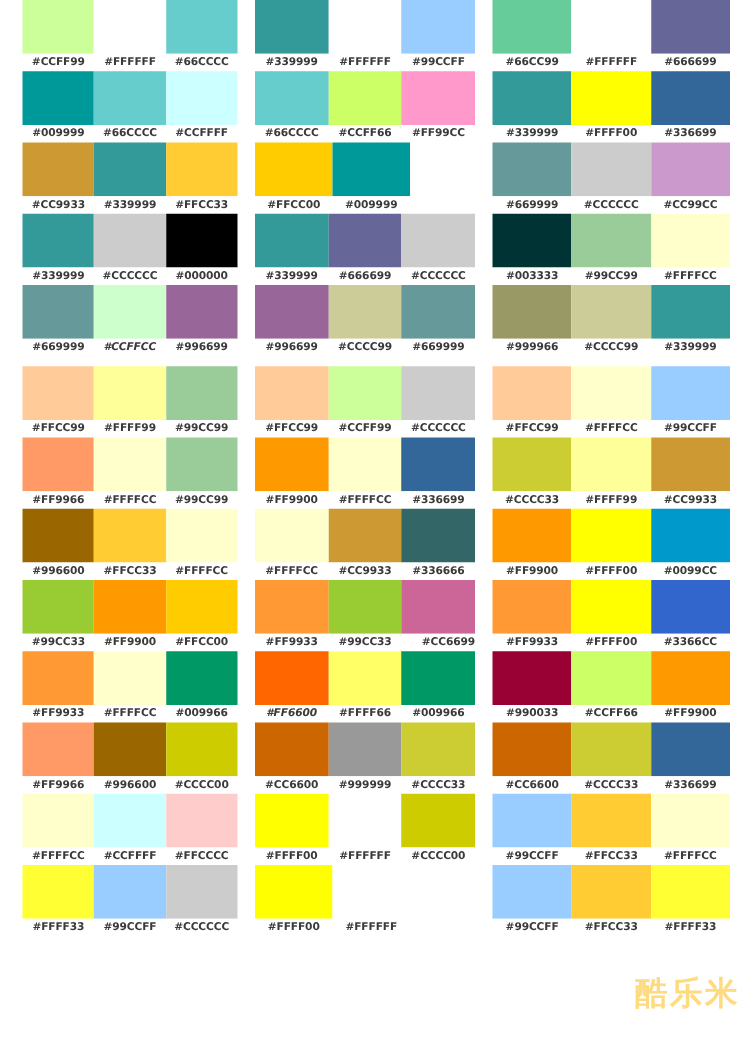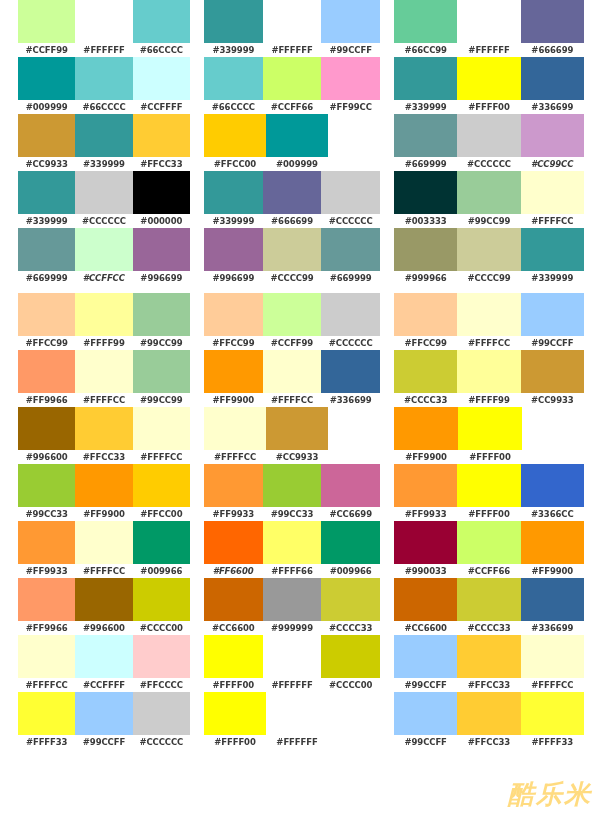--- a/index.html
+++ b/index.html
@@ -65,21 +65,20 @@
     position:absolute;
     right:8px;
     bottom:22px;
     font-size:26px;
     font-weight:bold;
     letter-spacing:2px;
     color:rgba(255,214,110,0.88);
     font-family:"DejaVu Sans", sans-serif;
     pointer-events:none;
     user-select:none;
-    font-style:italic;
   }
 </style>
 </head>
 <body>
 
 <div id="page" style="background: rgb(255, 255, 255);">
   <div id="sections-root">
       <div class="section">
         <div class="group g0">
           <div class="row">
@@ -254,21 +253,21 @@
             <div class="cell">
               <div class="swatch" style="background-color: rgb(102, 153, 153);"></div>
               <div class="label" style="color: rgb(58, 58, 58);">#669999</div>
             </div>
             <div class="cell">
               <div class="swatch" style="background-color: rgb(204, 204, 204);"></div>
               <div class="label" style="color: rgb(58, 58, 58);">#CCCCCC</div>
             </div>
             <div class="cell">
               <div class="swatch" style="background-color: rgb(204, 153, 204);"></div>
-              <div class="label" style="color: rgb(58, 58, 58); font-style: italic;">#CC99CC</div>
+              <div class="label" style="color: rgb(58, 58, 58);">#CC99CC</div>
             </div>
           </div>
           <div class="row">
             <div class="cell">
               <div class="swatch" style="background-color: rgb(0, 51, 51);"></div>
               <div class="label" style="color: rgb(58, 58, 58);">#003333</div>
             </div>
             <div class="cell">
               <div class="swatch" style="background-color: rgb(153, 204, 153);"></div>
               <div class="label" style="color: rgb(58, 58, 58);">#99CC99</div>
@@ -440,33 +439,37 @@
           </div>
           <div class="row">
             <div class="cell">
               <div class="swatch" style="background-color: rgb(255, 255, 204);"></div>
               <div class="label" style="color: rgb(58, 58, 58);">#FFFFCC</div>
             </div>
             <div class="cell">
               <div class="swatch" style="background-color: rgb(204, 153, 51);"></div>
               <div class="label" style="color: rgb(58, 58, 58);">#CC9933</div>
             </div>
+            <div class="cell">
+              <div class="swatch" style="background-color: rgb(51, 102, 102);"></div>
+              <div class="label" style="color: rgb(58, 58, 58);">#336666</div>
+            </div>
           </div>
           <div class="row">
             <div class="cell">
               <div class="swatch" style="background-color: rgb(255, 153, 51);"></div>
               <div class="label" style="color: rgb(58, 58, 58);">#FF9933</div>
             </div>
             <div class="cell">
               <div class="swatch" style="background-color: rgb(153, 204, 51);"></div>
               <div class="label" style="color: rgb(58, 58, 58);">#99CC33</div>
             </div>
             <div class="cell">
               <div class="swatch" style="background-color: rgb(204, 102, 153);"></div>
-              <div class="label" style="color: rgb(58, 58, 58);">#CC6699</div>
+              <div class="label" style="color: rgb(58, 58, 58); text-align: right;">#CC6699</div>
             </div>
           </div>
           <div class="row">
             <div class="cell">
               <div class="swatch" style="background-color: rgb(255, 102, 0);"></div>
               <div class="label" style="color: rgb(58, 58, 58); font-style: italic;">#FF6600</div>
             </div>
             <div class="cell">
               <div class="swatch" style="background-color: rgb(255, 255, 102);"></div>
               <div class="label" style="color: rgb(58, 58, 58);">#FFFF66</div>
@@ -545,20 +548,24 @@
             </div>
           </div>
           <div class="row">
             <div class="cell">
               <div class="swatch" style="background-color: rgb(255, 153, 0);"></div>
               <div class="label" style="color: rgb(58, 58, 58);">#FF9900</div>
             </div>
             <div class="cell">
               <div class="swatch" style="background-color: rgb(255, 255, 0);"></div>
               <div class="label" style="color: rgb(58, 58, 58);">#FFFF00</div>
+            </div>
+            <div class="cell">
+              <div class="swatch" style="background-color: rgb(0, 153, 204);"></div>
+              <div class="label" style="color: rgb(58, 58, 58);">#0099CC</div>
             </div>
           </div>
           <div class="row">
             <div class="cell">
               <div class="swatch" style="background-color: rgb(255, 153, 51);"></div>
               <div class="label" style="color: rgb(58, 58, 58);">#FF9933</div>
             </div>
             <div class="cell">
               <div class="swatch" style="background-color: rgb(255, 255, 0);"></div>
               <div class="label" style="color: rgb(58, 58, 58);">#FFFF00</div>

